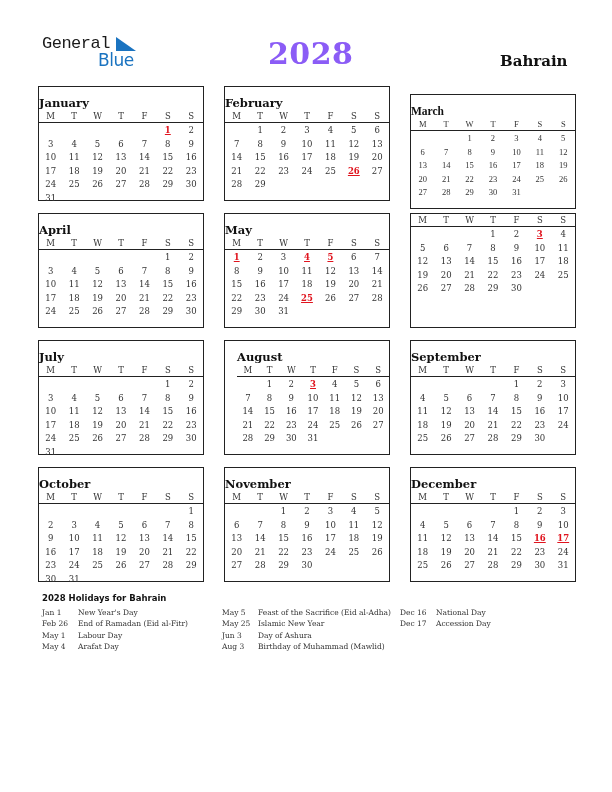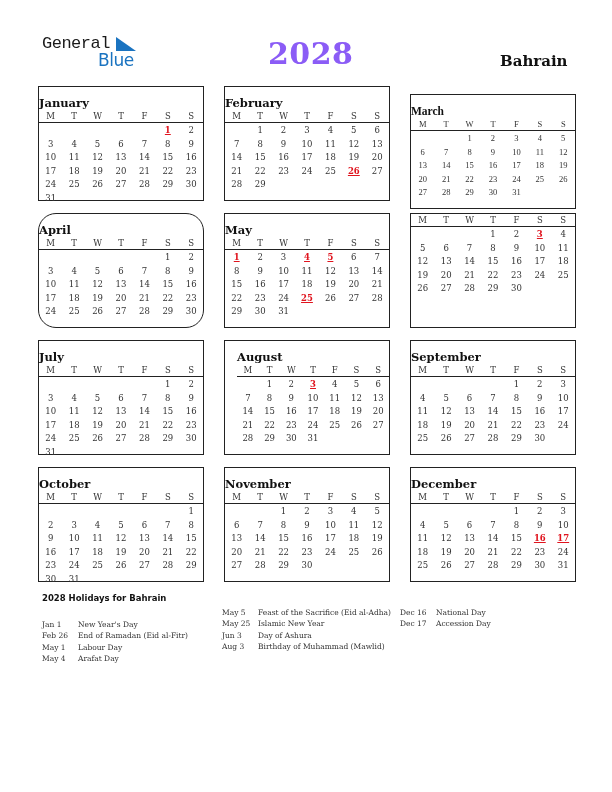--- a/index.html
+++ b/index.html
@@ -215,21 +215,21 @@
           <span>27</span>
           <span>28</span>
           <span>29</span>
           <span>30</span>
           <span>31</span>
           <span></span>
           <span></span>
         </div>
       </div>
     </div>
-    <div class="month" style="left: 38px; top: 213px; border-radius: 18px;">
+    <div class="month" style="left: 38px; top: 213px;">
       <div class="mname">April</div>
       <div class="dow">
         <span>M</span>
         <span>T</span>
         <span>W</span>
         <span>T</span>
         <span>F</span>
         <span>S</span>
         <span>S</span>
       </div>
@@ -766,21 +766,21 @@
           <span>28</span>
           <span>29</span>
           <span>30</span>
           <span>31</span>
         </div>
       </div>
     </div>
   </div>
 
 <div class="holidays-title">2028 Holidays for Bahrain</div>
-<div id="hcol-0" class="hcol" style="left:42px;margin-top:12px;">
+<div id="hcol-0" class="hcol" style="left:42px;">
     <div class="hrow">
       <span class="d" style="width: 36px;">Jan 1</span>
       <span>New Year's Day</span>
     </div>
     <div class="hrow">
       <span class="d" style="width: 36px;">Feb 26</span>
       <span>End of Ramadan (Eid al-Fitr)</span>
     </div>
     <div class="hrow">
       <span class="d" style="width: 36px;">May 1</span>

